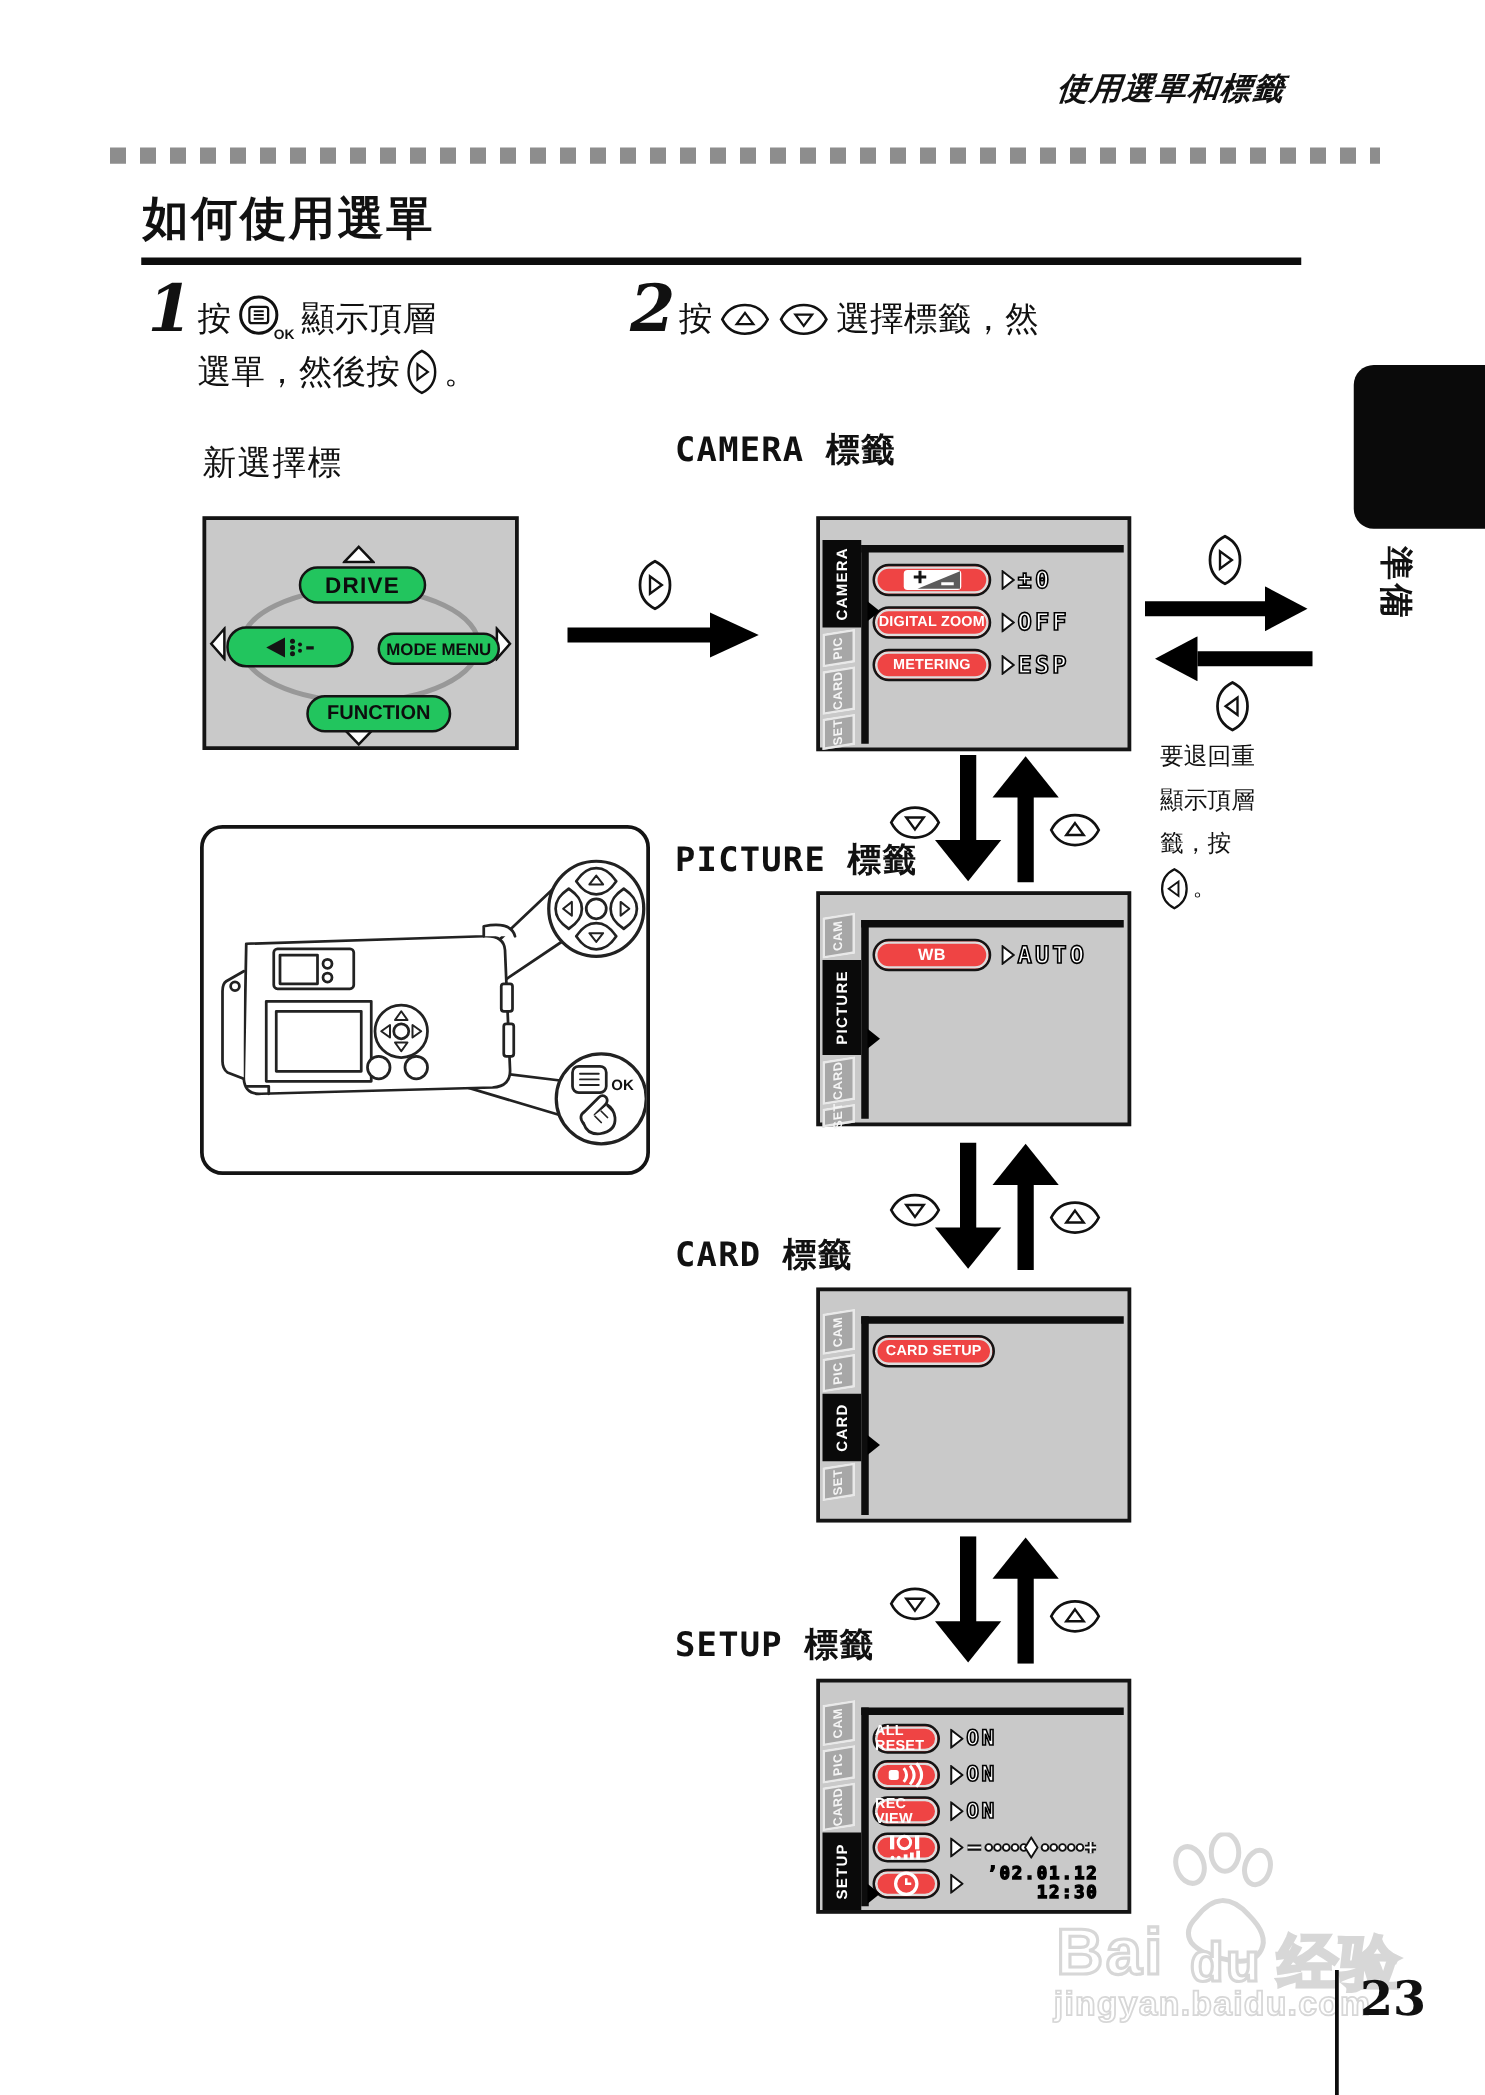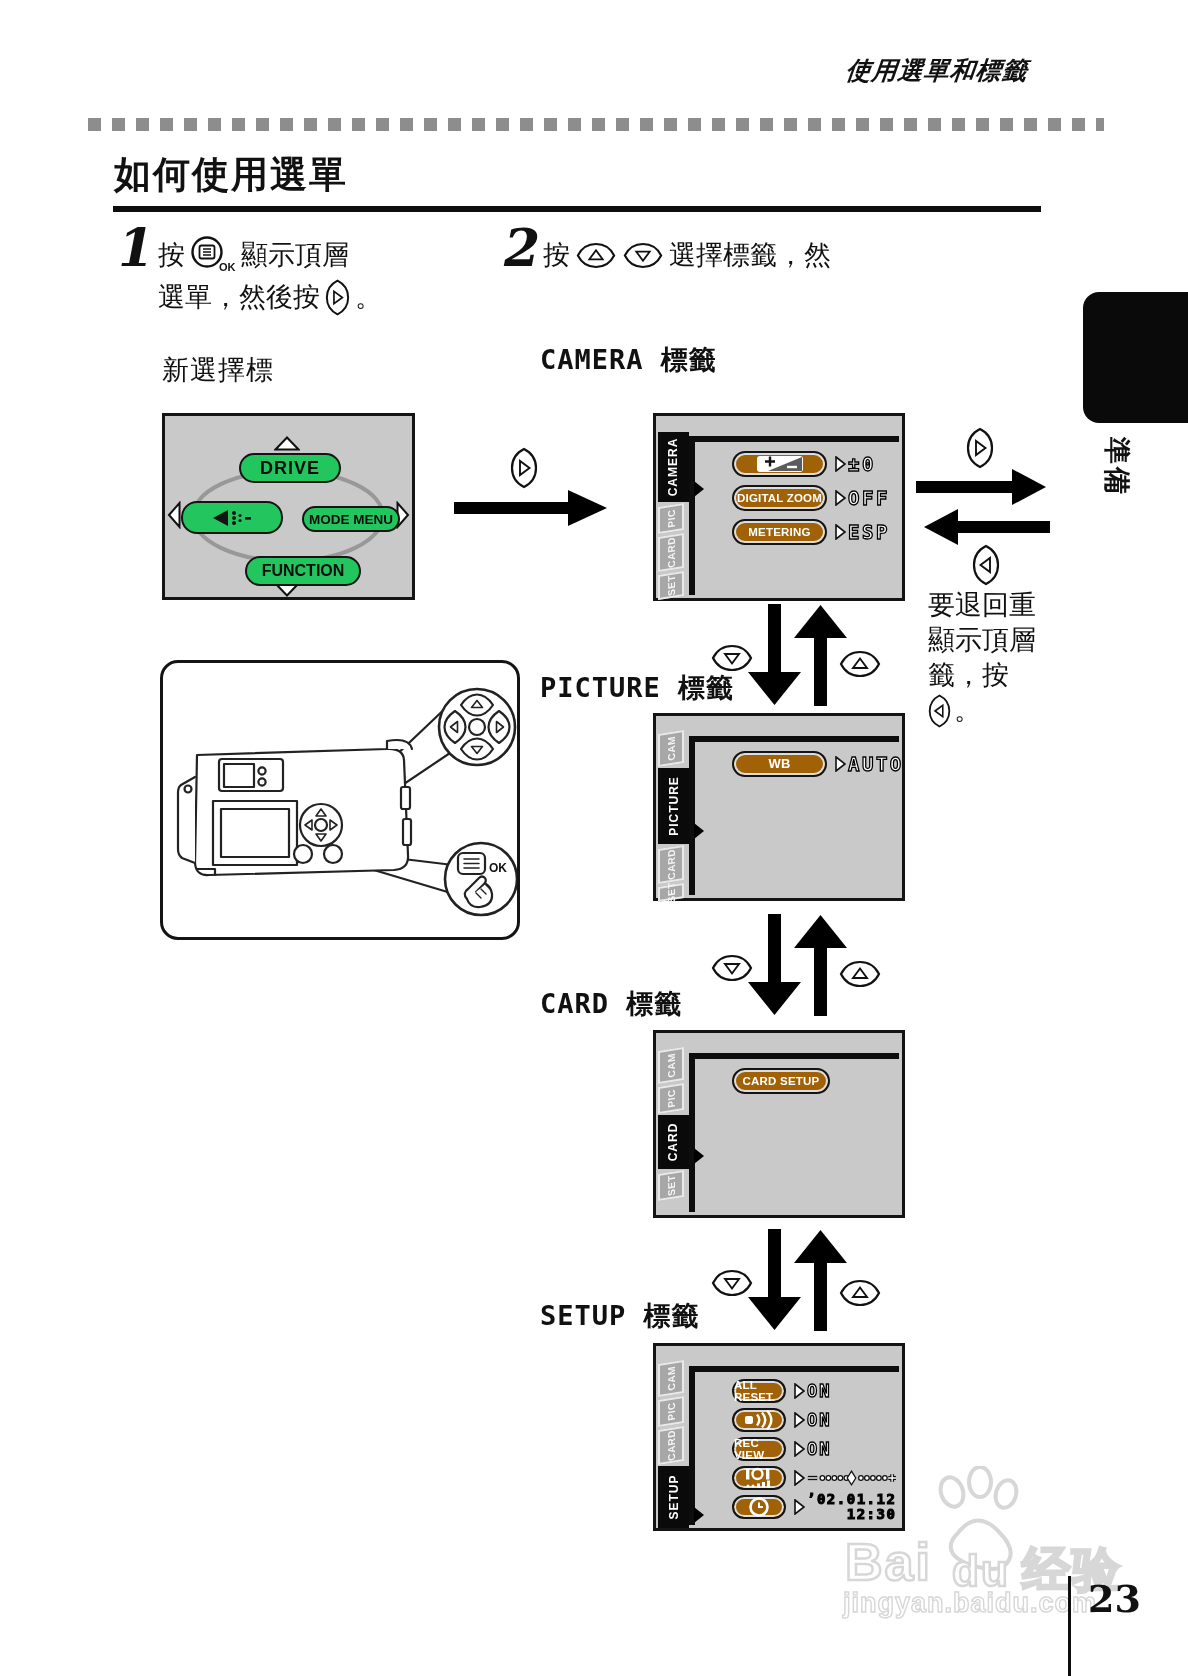--- a/index.html
+++ b/index.html
@@ -34,36 +34,36 @@
   .tab{position:relative;width:26px;background:#a7a7a7;border:2px solid #e9e9e9;box-sizing:border-box;
        display:flex;align-items:center;justify-content:center;transform:skewY(-9deg);flex:none;overflow:visible;}
   .tab .vtxt{transform:rotate(-90deg);white-space:nowrap;color:#f5f5f5;font-weight:bold;font-size:10px;letter-spacing:.5px;}
   .tab.active{width:31px;background:#0a0a0a;border:none;transform:none;}
   .tab.active .vtxt{color:#fff;font-size:12px;letter-spacing:1px;}
   .tab.active::after{content:"";position:absolute;right:-15px;bottom:5px;
        border-left:10px solid #000;border-top:8px solid transparent;border-bottom:8px solid transparent;}
   .content{position:absolute;left:33px;top:20px;right:3px;bottom:3px;border-left:6px solid #0d0d0d;
        border-top:6px solid #0d0d0d;padding:8px 3px 0 3px;box-sizing:border-box;}
   .row{display:flex;align-items:center;margin-bottom:7px;height:27px;}
-  .pill{width:95px;height:26px;border-radius:14px;background:#a16207;border:2px solid #141414;
+  .pill{width:95px;height:26px;border-radius:14px;background:#ef4444;border:2px solid #141414;
        box-shadow:inset 0 0 0 2px #ddd;color:#fff;font-weight:bold;font-size:11.5px;letter-spacing:.2px;
-       display:flex;align-items:center;justify-content:center;flex:none;box-sizing:border-box;margin-left:34px;}
+       display:flex;align-items:center;justify-content:center;flex:none;box-sizing:border-box;}
   .mk{flex:none;margin:0 2px 0 8px;}
   .val{font-family:"DejaVu Sans Mono","Liberation Mono",monospace;font-weight:bold;font-size:19px;
        color:#fff;-webkit-text-stroke:1.3px #000;letter-spacing:2.5px;white-space:nowrap;}
   .s-setup .row{margin-bottom:4px;height:25px;}
   .s-setup .pill{width:54px;height:24px;}
   .s-setup .val{font-size:17px;letter-spacing:2px;}
   .dateblock{width:106px;text-align:right;font-family:"DejaVu Sans Mono",monospace;font-weight:bold;
        font-size:14px;line-height:15px;color:#000000;-webkit-text-stroke:1.1px #000;letter-spacing:1.5px;}
 
   
   .sidetab{background:#0a0a0a;border-radius:16px 0 0 16px;}
   .sidetablabel{font-size:27px;font-weight:bold;transform:rotate(90deg);letter-spacing:3px;white-space:nowrap;}
-  .note{font-size:27px;line-height:35px;}
+  .note{font-size:19px;line-height:35px;}
   .note .stline{height:35px;gap:3px;}
 
   
   .illusbox{border:3px solid #141414;border-radius:18px;box-sizing:border-box;}
 
   
   .wm{color:#fff;-webkit-text-stroke:2.5px #d7d7d7;font-weight:bold;letter-spacing:2px;}
   .wm-url{color:#fff;-webkit-text-stroke:1.4px #d7d7d7;font-weight:bold;font-size:27px;letter-spacing:1px;}
   .pagenum{font-family:"DejaVu Serif",serif;font-weight:bold;font-size:38px;}
   .vline{background:#0d0d0d;}

